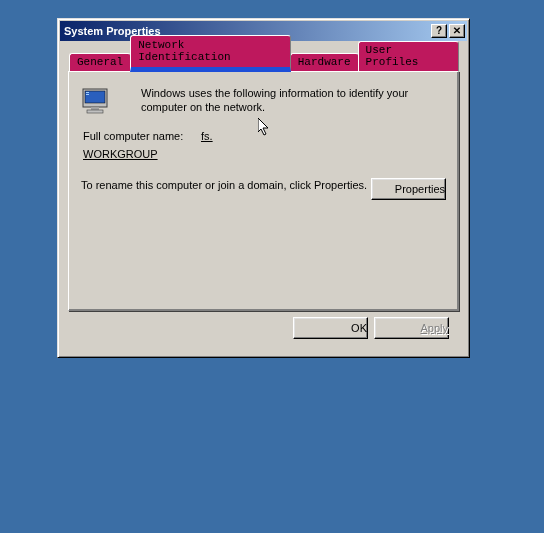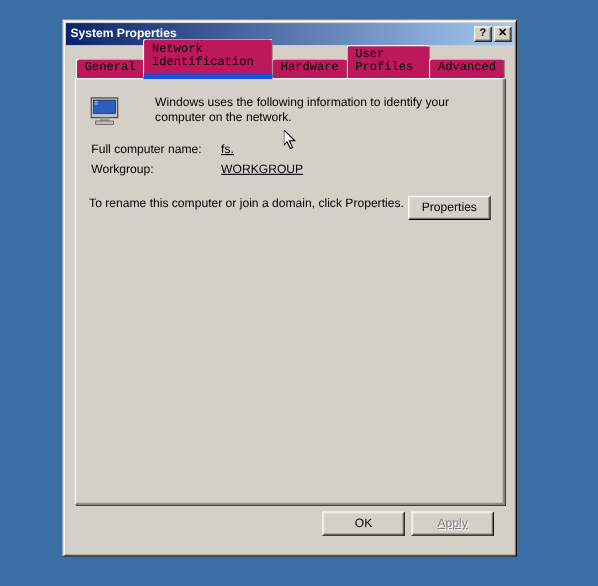--- a/index.html
+++ b/index.html
@@ -12,21 +12,21 @@
     font-family: Tahoma, Arial, sans-serif;
     font-size: 11px;
     color: #000;
     overflow: hidden;
   }
   .window {
     position: absolute;
     left: 57px;
     top: 18px;
     width: 413px;
-    height: 488px;
+    height: 340px;
     background: #d4d0c8;
     border: 1px solid #000;
     border-top-color: #dfdfdf;
     border-left-color: #dfdfdf;
     box-shadow: inset 1px 1px 0 #fff, inset -1px -1px 0 #808080;
     display: flex;
     flex-direction: column;
   }
   .titlebar {
     height: 20px;
@@ -144,21 +144,21 @@
     min-width: 75px;
     height: 22px;
     background: #d4d0c8;
     border: 1px solid #000;
     border-top-color: #fff;
     border-left-color: #fff;
     box-shadow: inset -1px -1px 0 #808080, inset 1px 1px 0 #dfdfdf;
     font-family: inherit;
     font-size: 11px;
     padding: 0;
-    text-align: center;
+    text-align: right;
   }
   .btn.disabled { color: #808080; text-shadow: 1px 1px 0 #fff; text-decoration: underline; }
   .footer {
     display: flex;
     justify-content: flex-end;
     gap: 6px;
     padding: 6px 10px 10px 0;
   }
   .cursor {
     position: absolute;
@@ -183,21 +183,20 @@
         <span>✕</span>
       </div>
   </div>
 
   <div class="body">
     <div class="tabsrow">
       <div class="tab">General</div>
       <div class="tab active">Network Identification</div>
       <div class="tab">Hardware</div>
       <div class="tab">User Profiles</div>
-      <div class="tab">Advanced</div>
     </div>
 
     <div class="panel">
       <div class="inforow">
         <div class="computer-icon">
           <svg viewBox="0 0 32 32" width="32" height="32">
             <rect x="2" y="3" width="24" height="18" fill="#c0c0c0" stroke="#404040" stroke-width="1"></rect>
             <rect x="4" y="5" width="20" height="12" fill="#2a5fbd"></rect>
             <rect x="4" y="5" width="20" height="12" fill="none" stroke="#000" stroke-width="0.5"></rect>
             <rect x="10" y="21" width="8" height="3" fill="#a0a0a0"></rect>
@@ -207,21 +206,20 @@
           </svg>
         </div>
         <div class="info-text">Windows uses the following information to identify your computer on the network.</div>
       </div>
 
       <div class="field-row">
         <div class="field-label">Full computer name:</div>
         <div class="field-val">fs.</div>
       </div>
       <div class="field-row">
-        <div class="field-label">Workgroup:</div>
         <div class="field-val">WORKGROUP</div>
       </div>
 
       <div class="action-row">
         <div class="action-text">To rename this computer or join a domain, click Properties.</div>
         <button class="btn">Properties</button>
       </div>
     </div>
 
     <div class="footer">

